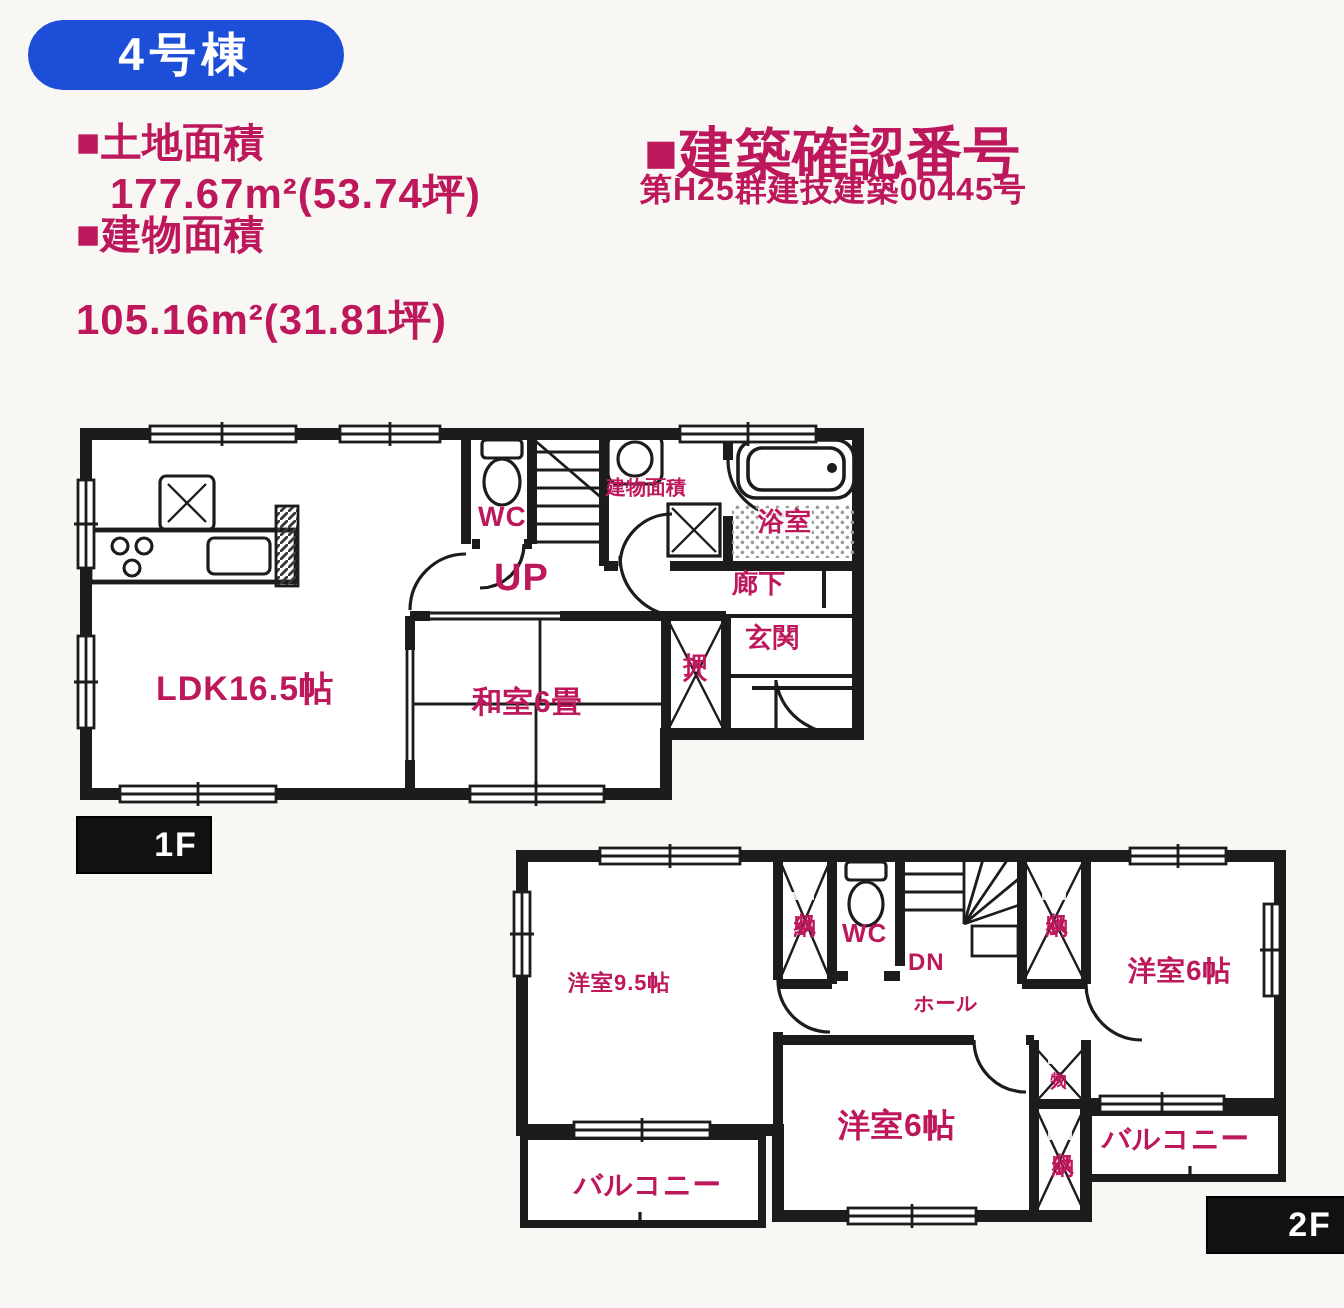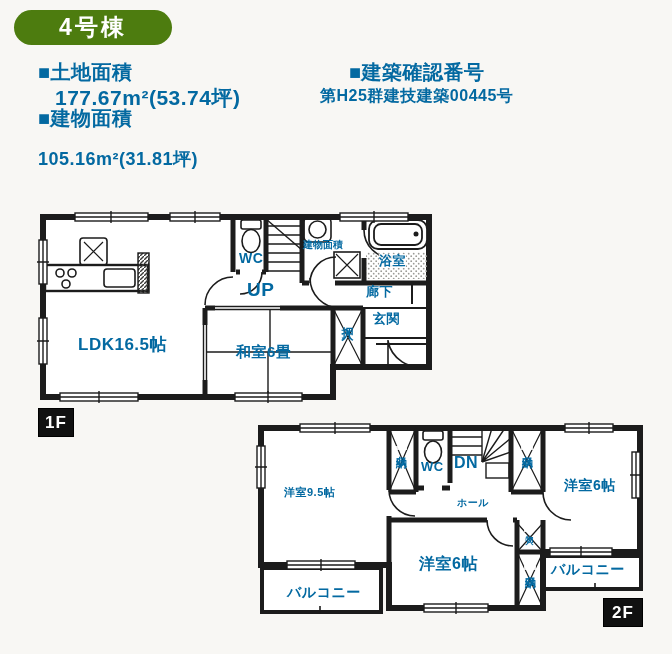--- a/index.html
+++ b/index.html
@@ -3,37 +3,37 @@
 <meta charset="utf-8">
 <style>
   html,body{margin:0;padding:0;}
   body{
     width:672px;height:654px;position:relative;overflow:hidden;
     background:#f8f7f4;
     font-family:"Liberation Sans","DejaVu Sans",sans-serif;
     color:#1c1c1c;
   }
   .lbl{
-    position:absolute;white-space:nowrap;font-weight:bold;color:#0369a1;
+    position:absolute;white-space:nowrap;font-weight:bold;color:#be185d;
     line-height:1.05;letter-spacing:0.5px;
   }
   .vtext{
     writing-mode:vertical-rl;text-orientation:upright;letter-spacing:1px;
     background:rgba(255,255,255,0.85);padding:1px 0;
   }
   .badge-pill{
     position:absolute;left:14px;top:10px;width:158px;height:35px;
-    background:#4d7c0f;border-radius:18px;color:#fff;font-weight:bold;
+    background:#1d4ed8;border-radius:18px;color:#fff;font-weight:bold;
     font-size:23px;display:flex;align-items:center;justify-content:center;
     letter-spacing:3px;
   }
   .floor-badge{
     position:absolute;background:#111;color:#fff;font-weight:bold;
     display:flex;align-items:center;justify-content:center;
-    font-size:17px;letter-spacing:1px;border:1px solid #000;
+    font-size:17px;letter-spacing:1px;border:1px solid #000;padding-left:32px;
   }
   svg{position:absolute;left:0;top:0;}
 </style>
 </head>
 <body>
 
 <svg width="672" height="654" viewBox="0 0 672 654">
   <defs>
     <pattern id="dots" width="5" height="5" patternUnits="userSpaceOnUse">
       <circle cx="1.2" cy="1.2" r="0.9" fill="#9a9a96"></circle>
@@ -212,40 +212,40 @@
       <rect x="550" y="548" width="62" height="8" fill="#ffffff"></rect>
         <path d="M550,552 H612 M581,546 V558"></path>
     </g>
   </g>
 </svg>
 
 <div class="badge-pill">4号棟</div>
 
 <div class="lbl" style="left:38px;top:62px;font-size:20px;">■土地面積</div>
 <div class="lbl" style="left:38px;top:87px;font-size:21px;margin-left:17px;">177.67m²(53.74坪)</div>
-<div class="lbl" style="left:322px;top:62px;font-size:20px;margin-left:27px;">■建築確認番号</div>
+<div class="lbl" style="left:322px;top:62px;font-size:28px;">■建築確認番号</div>
 <div class="lbl" style="left:320px;top:88px;font-size:16px;">第H25群建技建築00445号</div>
 <div class="lbl" style="left:38px;top:108px;font-size:20px;">■建物面積</div>
-<div class="lbl" style="left:38px;top:150px;font-size:18px;">105.16m²(31.81坪)</div>
+<div class="lbl" style="left:38px;top:150px;font-size:21px;">105.16m²(31.81坪)</div>
 
 <div class="lbl" style="left:78px;top:336px;font-size:17px;">LDK16.5帖</div>
 <div class="lbl" style="left:236px;top:344px;font-size:15px;text-align:center;">和室6畳</div>
 <div class="lbl vtext" style="left:341px;top:316px;font-size:12px;">押入</div>
 <div class="lbl" style="left:239px;top:251px;font-size:14px;">WC</div>
 <div class="lbl" style="left:247px;top:280px;font-size:19px;">UP</div>
 <div class="lbl" style="left:303px;top:240px;font-size:10px;letter-spacing:0;">建物面積</div>
 <div class="lbl" style="left:379px;top:254px;font-size:13px;background:rgba(255,255,255,0.85);">浴室</div>
 <div class="lbl" style="left:366px;top:285px;font-size:13px;">廊下</div>
 <div class="lbl" style="left:373px;top:312px;font-size:13px;">玄関</div>
 <div class="floor-badge" style="left:38px;top:408px;width:34px;height:27px;">1F</div>
 
 <div class="lbl" style="left:284px;top:487px;font-size:11px;">洋室9.5帖</div>
 <div class="lbl vtext" style="left:395px;top:446px;font-size:11px;">収納</div>
 <div class="lbl" style="left:421px;top:460px;font-size:13px;">WC</div>
-<div class="lbl" style="left:454px;top:455px;font-size:16px;">DN</div>
+<div class="lbl" style="left:454px;top:475px;font-size:12px;">DN</div>
 <div class="lbl" style="left:457px;top:498px;font-size:10px;">ホール</div>
 <div class="lbl vtext" style="left:521px;top:446px;font-size:11px;">収納</div>
 <div class="lbl" style="left:564px;top:478px;font-size:14px;">洋室6帖</div>
 <div class="lbl" style="left:419px;top:556px;font-size:16px;">洋室6帖</div>
 <div class="lbl vtext" style="left:524px;top:528px;font-size:8px;">物入</div>
 <div class="lbl vtext" style="left:524px;top:566px;font-size:11px;">収納</div>
 <div class="lbl" style="left:287px;top:585px;font-size:14px;">バルコニー</div>
 <div class="lbl" style="left:551px;top:562px;font-size:14px;">バルコニー</div>
 <div class="floor-badge" style="left:603px;top:598px;width:38px;height:27px;">2F</div>
 

